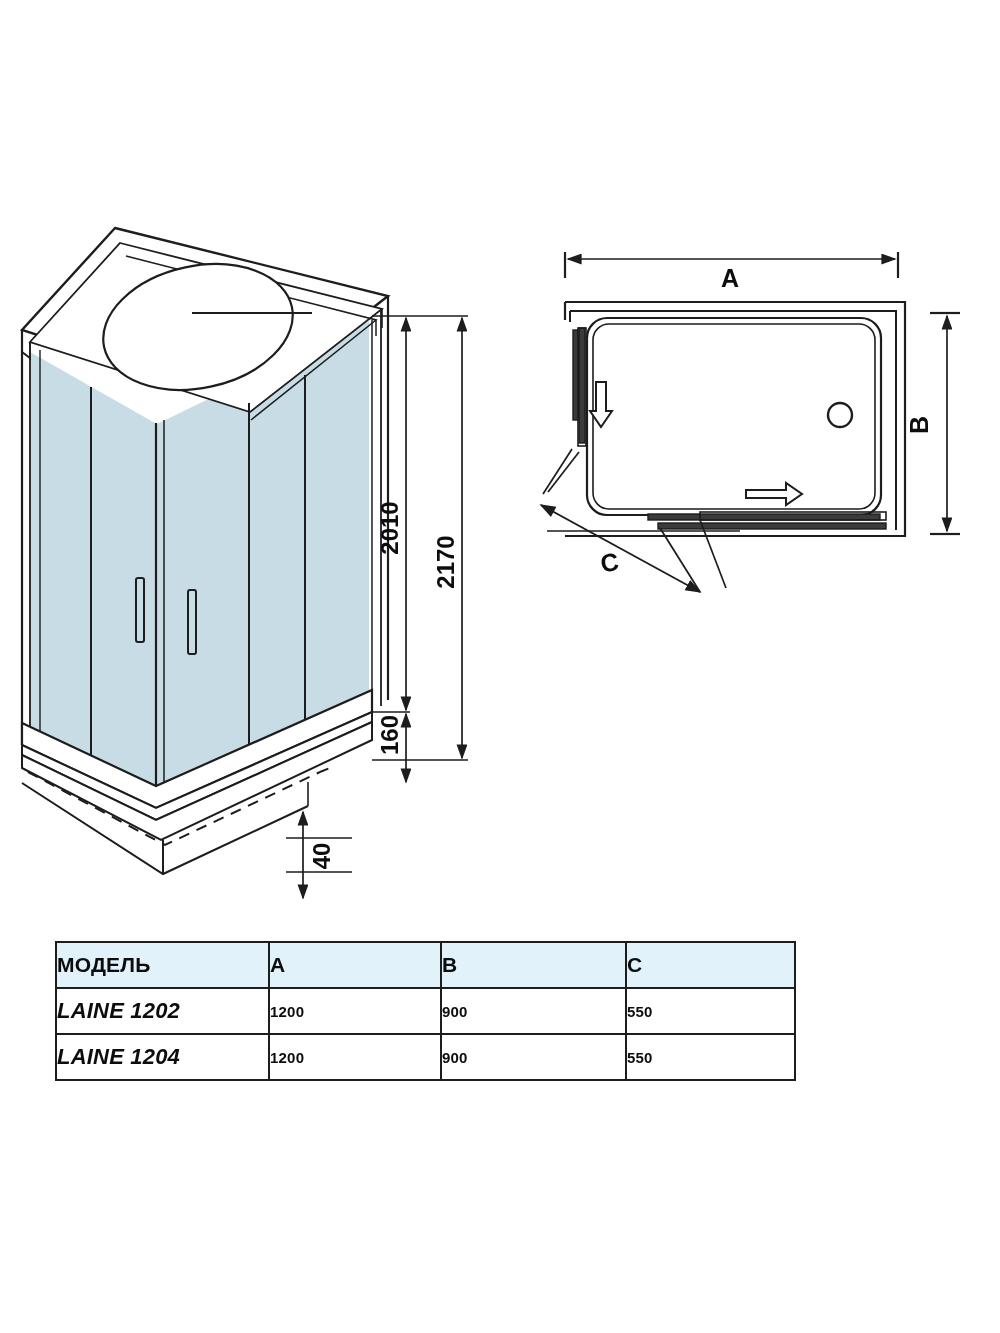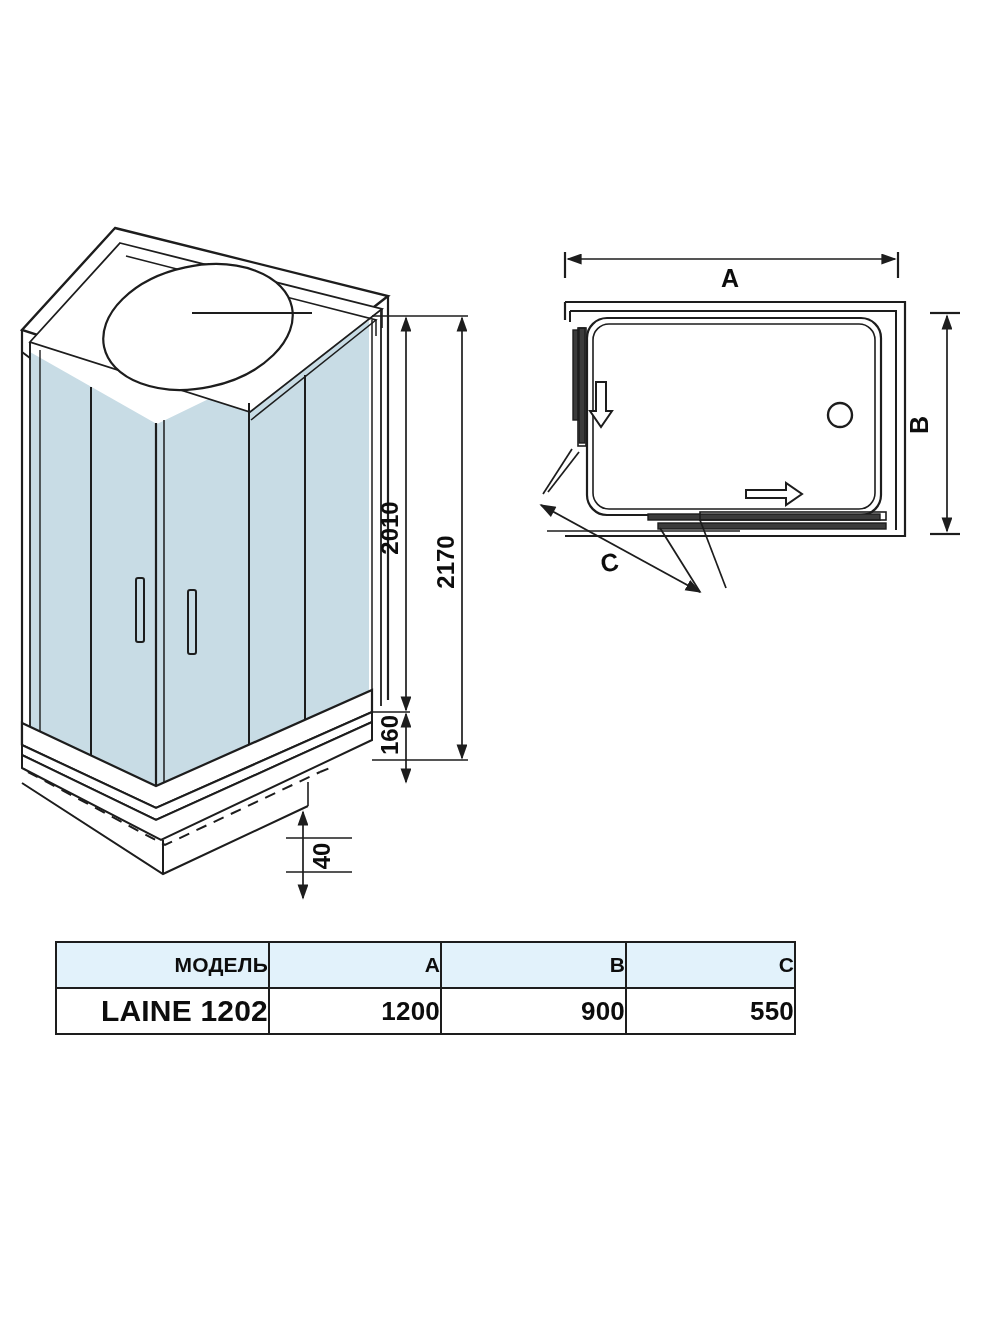--- a/index.html
+++ b/index.html
@@ -15,37 +15,37 @@
   #spec-table{
     position:absolute;left:55px;top:941px;width:739px;
     border-collapse:collapse;table-layout:fixed;
   }
   #spec-table col.c0{width:213px;}
   #spec-table col.c1{width:172px;}
   #spec-table col.c2{width:185px;}
   #spec-table col.c3{width:169px;}
   #spec-table th,#spec-table td{
     border:2px solid #1d1d1d;
-    text-align:right;
+    text-align:left;
     font-weight:bold;
     color:#0d0d0d;
     padding:0;
     height:44px;
     vertical-align:middle;
     letter-spacing:0.2px;
   }
   #spec-table thead th{
     background:#e2f2fb;
     font-size:21px;
   }
   #spec-table tbody td{
     background:#ffffff;
-    font-size:26px;
-  }
-  #spec-table tbody td.model-cell{font-size:30px;}
+    font-size:15px;
+  }
+  #spec-table tbody td.model-cell{font-size:22px;font-style:italic;}
   .dimlabel{
     font-family:"Liberation Sans","DejaVu Sans",sans-serif;
     font-weight:bold;fill:#0d0d0d;
   }
 </style>
 </head>
 <body>
 
 <div id="sheet">
 
@@ -229,16 +229,22 @@
         <th>C</th>
       </tr>
     </thead>
     <tbody>
       <tr>
         <td class="model-cell">LAINE 1202</td>
         <td>1200</td>
         <td>900</td>
         <td>550</td>
       </tr>
+      <tr>
+        <td class="model-cell">LAINE 1204</td>
+        <td>1200</td>
+        <td>900</td>
+        <td>550</td>
+      </tr>
     </tbody>
   </table>
 
 </div>
 
 </body></html>

